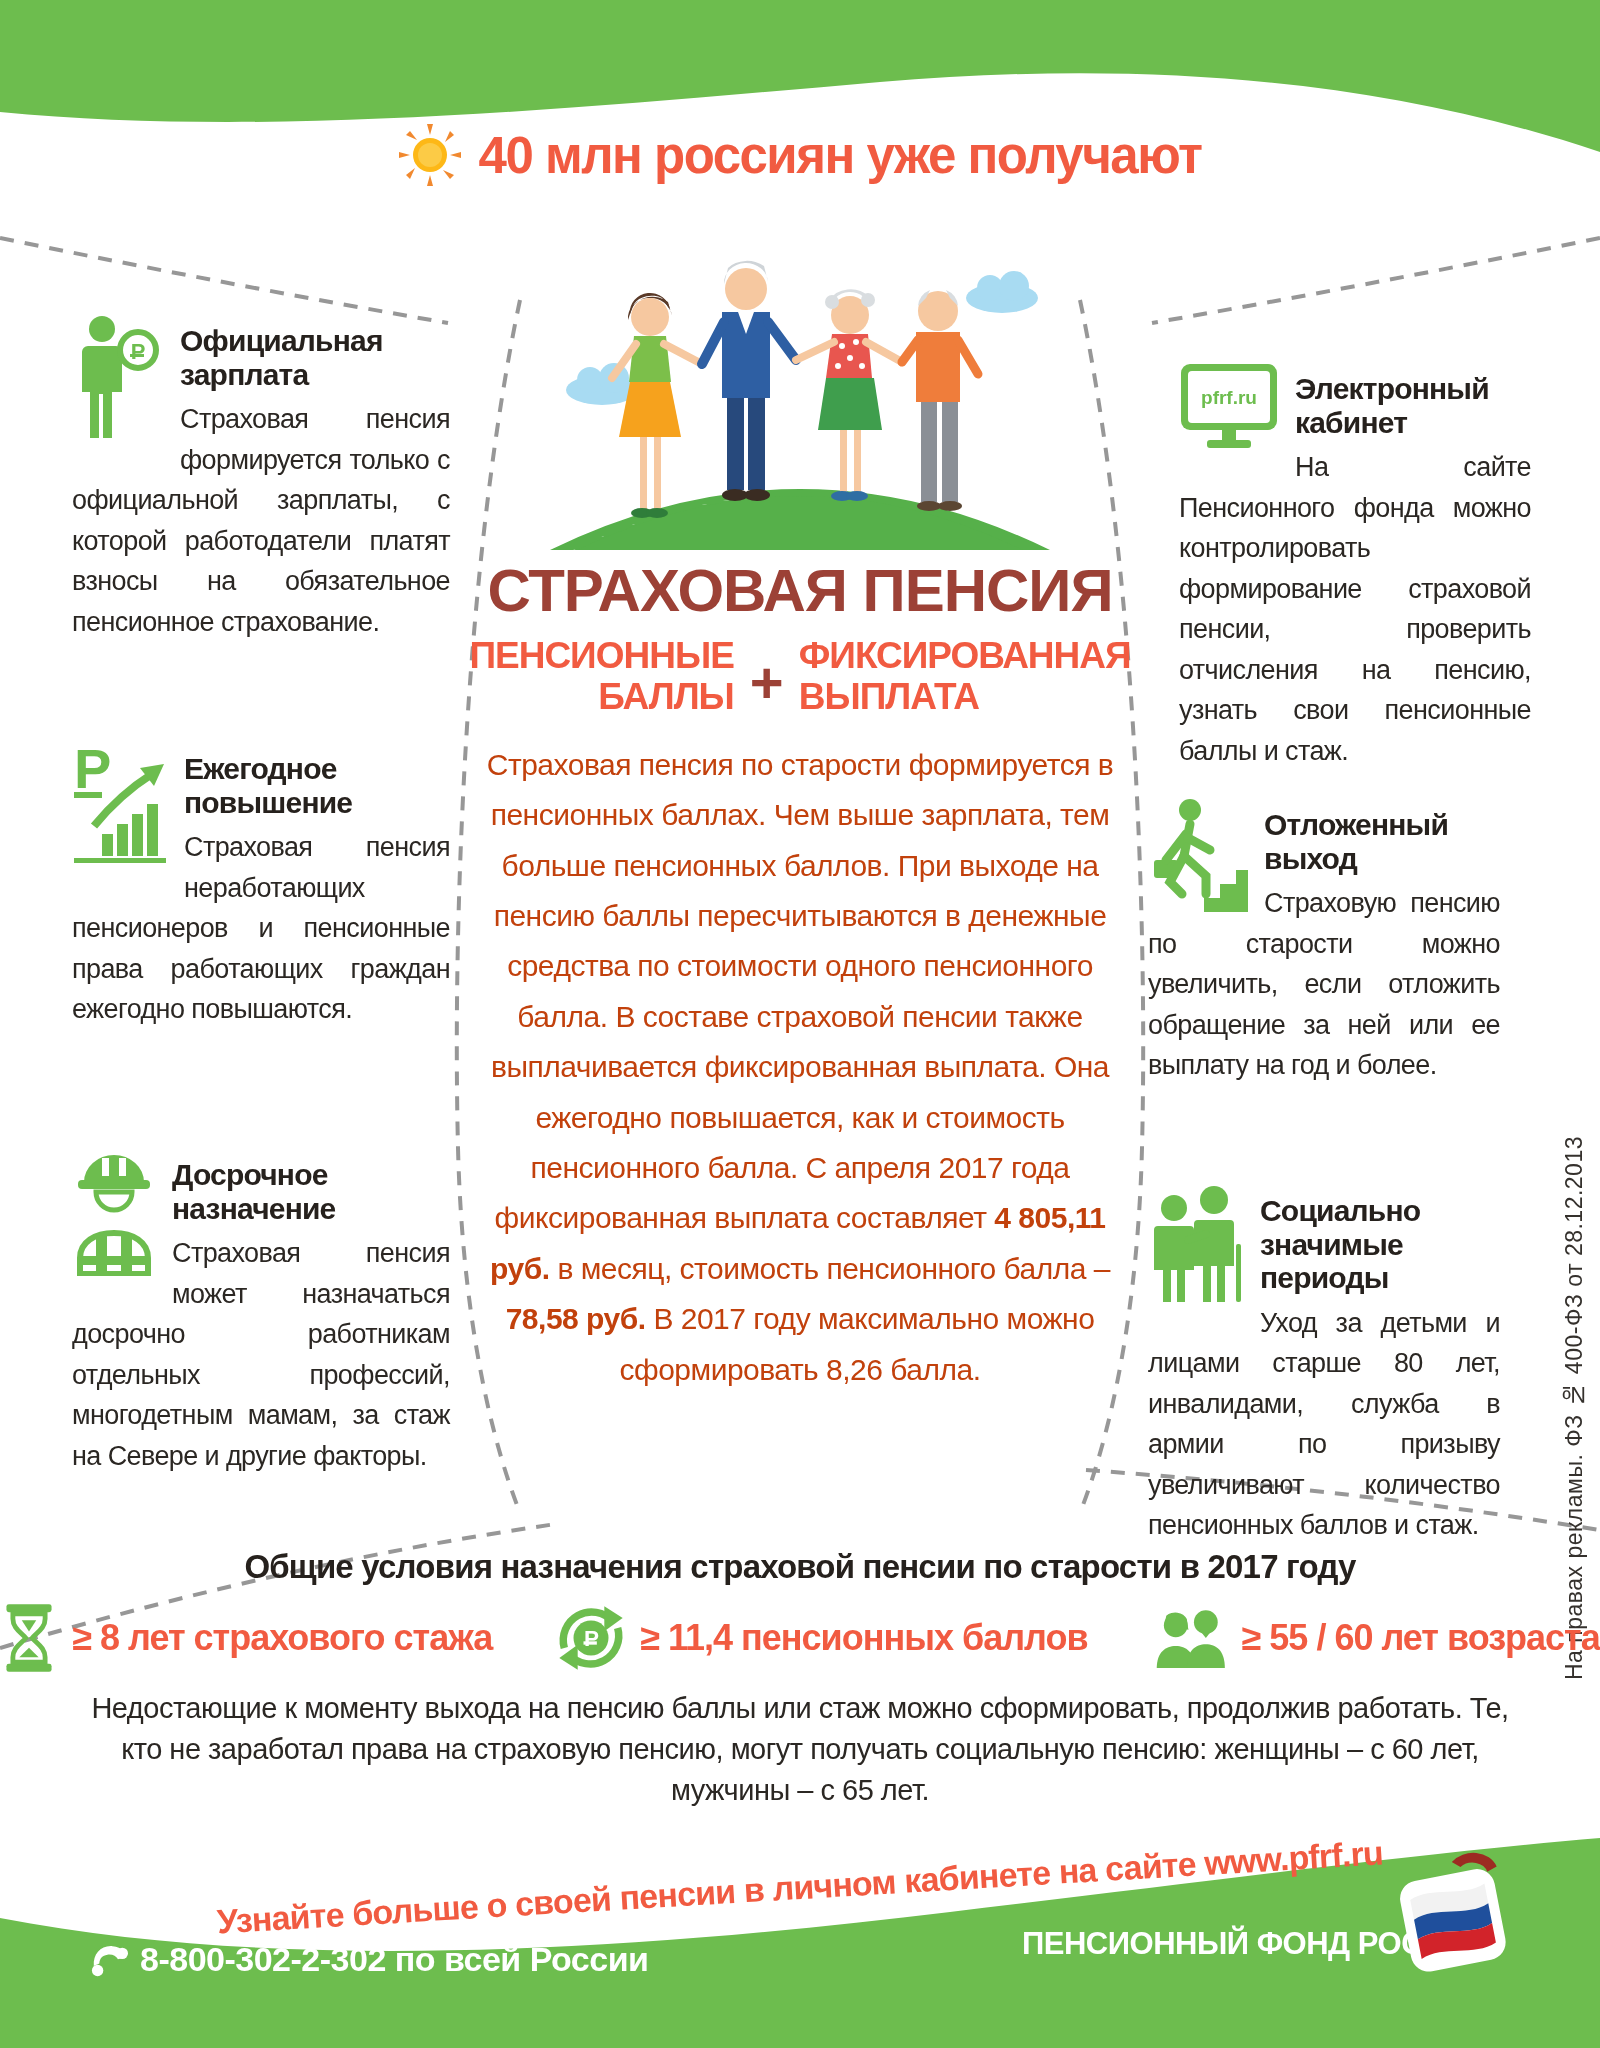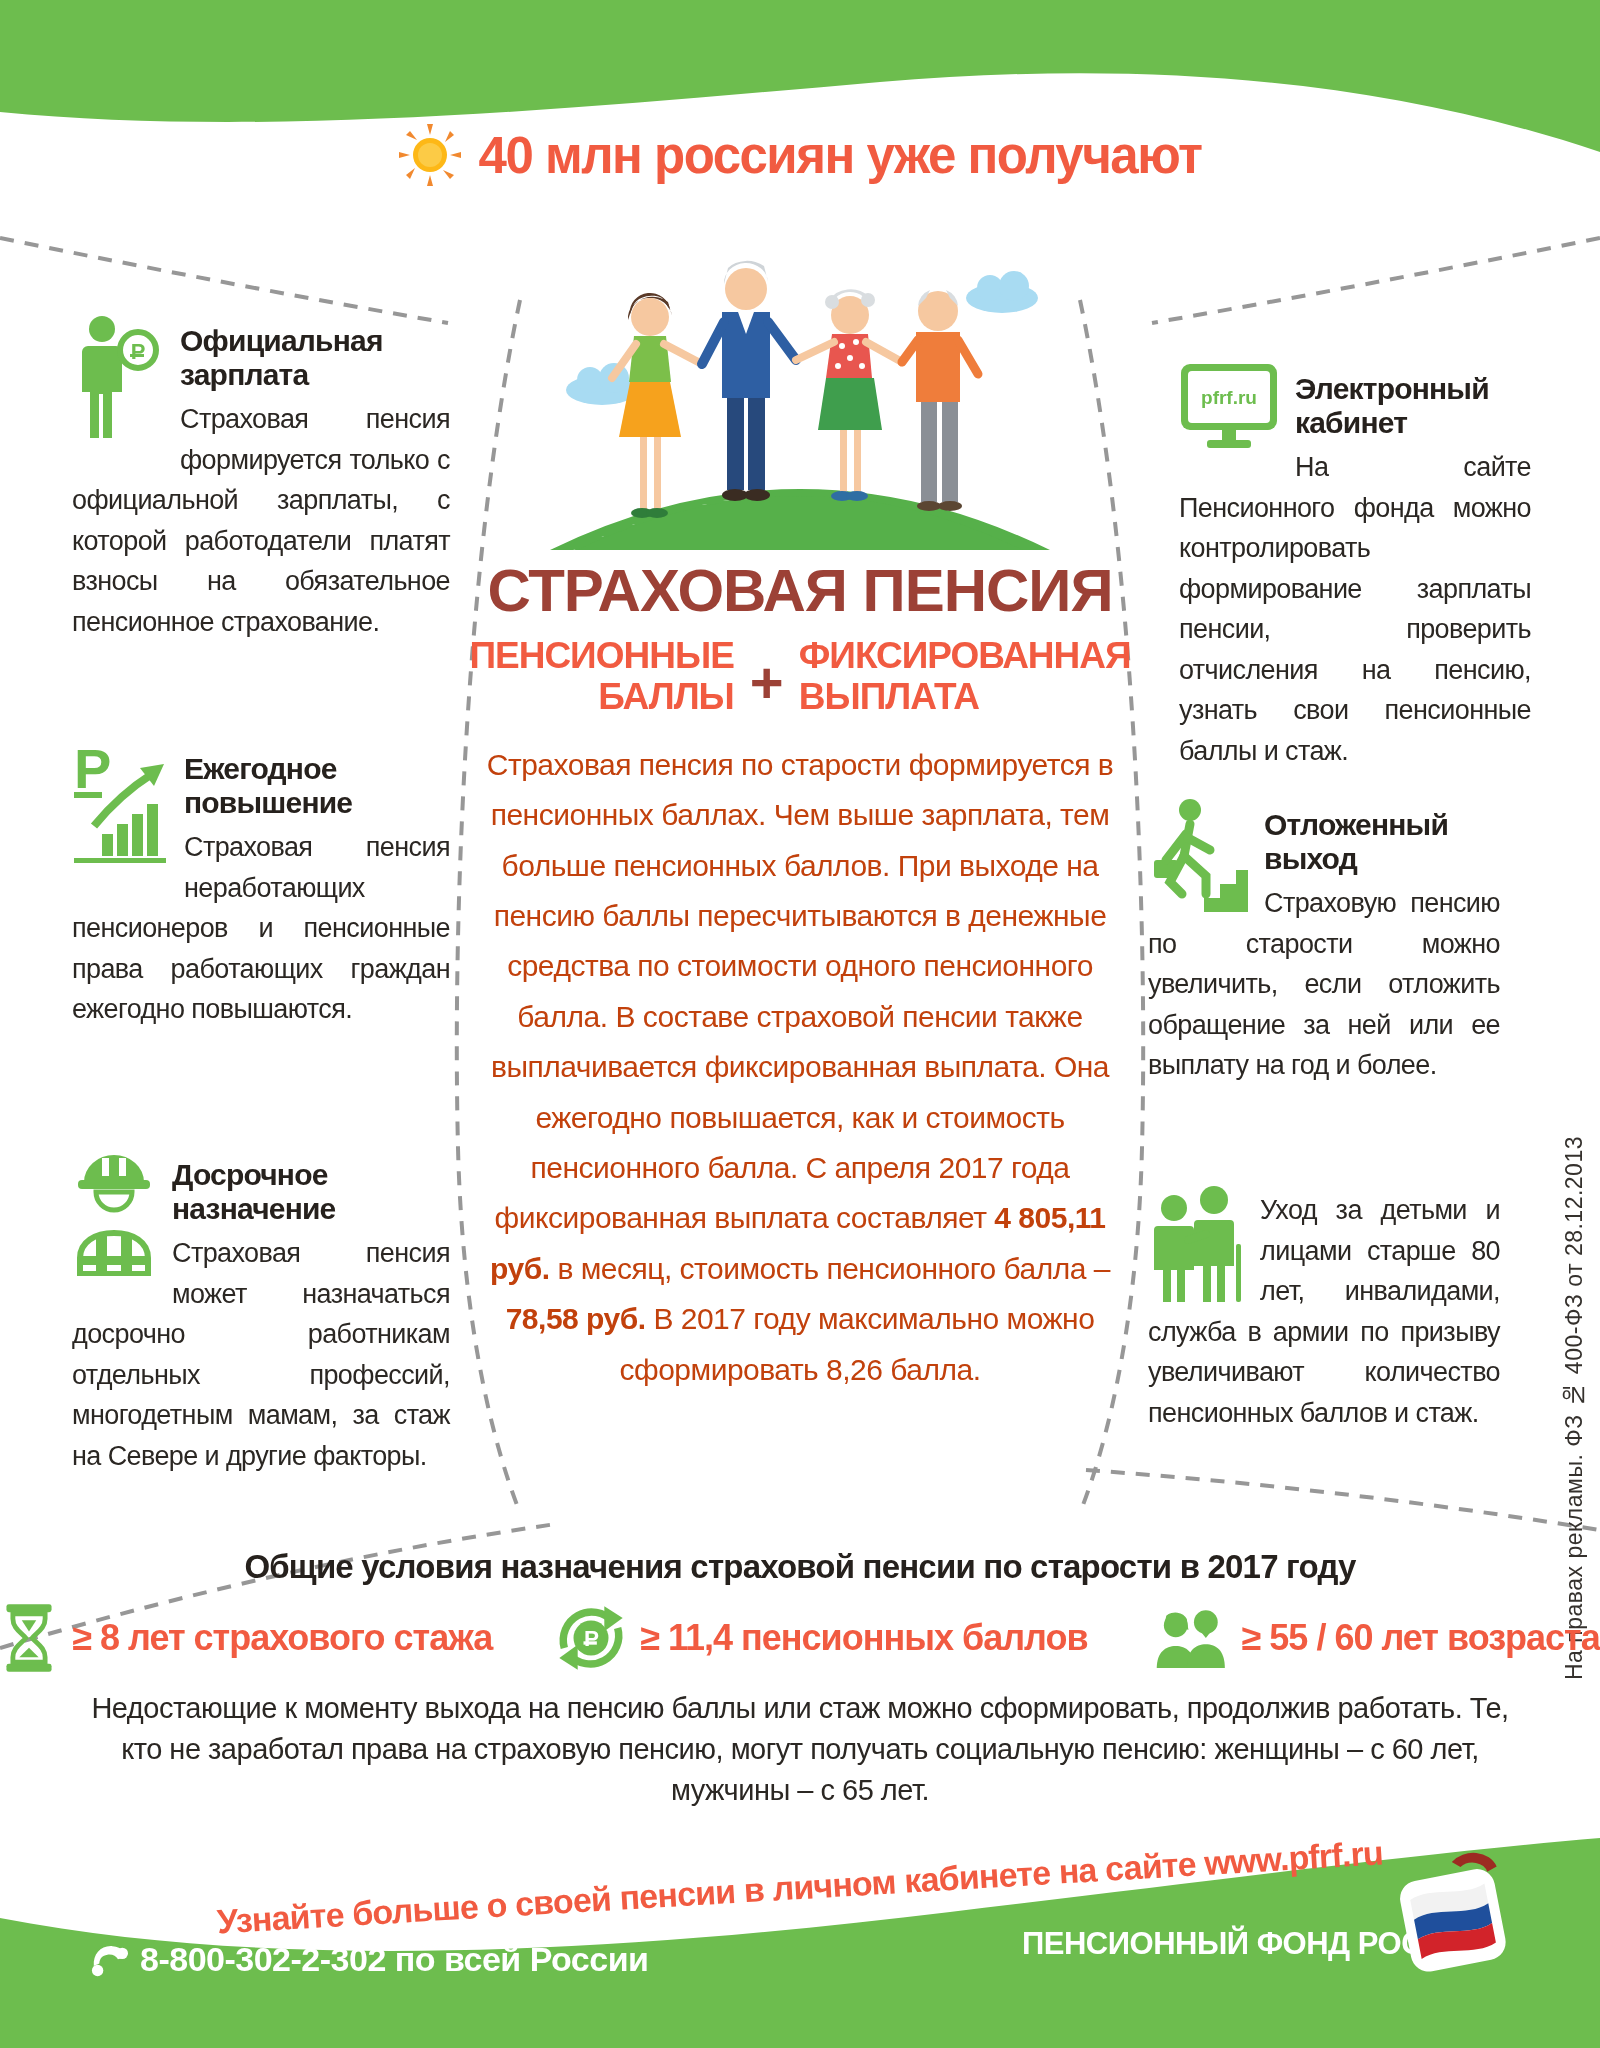--- a/index.html
+++ b/index.html
@@ -136,21 +136,21 @@
 
   <div class="sec rcol" style="left:1148px;top:360px;margin-left:31px;">
     <svg class="ic" width="100" height="92" viewBox="0 0 100 92">
       <rect x="2" y="2" width="96" height="66" rx="9" fill="#6dbd4e"></rect>
       <rect x="9" y="9" width="82" height="52" rx="4" fill="#ffffff"></rect>
       <text x="50" y="42" font-size="19" font-weight="bold" fill="#6dbd4e" text-anchor="middle" font-family="Liberation Sans,sans-serif">pfrf.ru</text>
       <rect x="43" y="68" width="14" height="10" fill="#6dbd4e"></rect>
       <rect x="28" y="78" width="44" height="8" rx="3" fill="#6dbd4e"></rect>
     </svg>
     <h3>Электронный кабинет</h3>
-    <p>На сайте Пенсионного фонда можно контролировать формирование зарплаты пенсии, проверить отчисления на пенсию, узнать свои пенсионные баллы и стаж.</p>
+    <p>На сайте Пенсионного фонда можно контролировать формирование страховой пенсии, проверить отчисления на пенсию, узнать свои пенсионные баллы и стаж.</p>
   </div>
 
   <div class="sec rcol" style="left:1148px;top:796px;">
     <svg class="ic" width="100" height="116" viewBox="0 0 100 116">
       <g fill="#6dbd4e">
         <rect x="56" y="100" width="18" height="14"></rect>
         <rect x="72" y="86" width="18" height="28"></rect>
         <rect x="88" y="72" width="12" height="42"></rect>
         <circle cx="42" cy="12" r="11"></circle>
         <rect x="6" y="62" width="24" height="18" rx="3"></rect>
@@ -171,20 +171,21 @@
     <svg class="ic" width="96" height="120" viewBox="0 0 96 120">
       <g fill="#6dbd4e">
         <circle cx="26" cy="24" r="13"></circle>
         <path d="M10,42 h32 a4,4 0 0 1 4,4 v40 h-9 v32 h-8 v-32 h-6 v32 h-8 v-32 h-9 v-40 a4,4 0 0 1 4,-4 z"></path>
         <circle cx="66" cy="16" r="14"></circle>
         <path d="M50,36 h32 a4,4 0 0 1 4,4 v42 h-9 v36 h-8 v-36 h-6 v36 h-8 v-36 h-9 v-42 a4,4 0 0 1 4,-4 z"></path>
         <rect x="88" y="60" width="5" height="58" rx="2"></rect>
       </g>
       <path d="M40,56 L58,50" stroke="#6dbd4e" stroke-width="8" stroke-linecap="round"></path>
     </svg>
+    <h3>Социально значимые периоды</h3>
     <p>Уход за детьми и лицами старше 80 лет, инвалидами, служба в армии по призыву увеличивают количество пенсионных баллов и стаж.</p>
   </div>
 
   <div class="center">
     <svg width="500" height="318" viewBox="0 0 500 318" style="margin:0 auto;">
       <ellipse cx="52" cy="158" rx="36" ry="15" fill="#a8dbf2"></ellipse>
       <circle cx="40" cy="148" r="13" fill="#a8dbf2"></circle>
         <circle cx="64" cy="146" r="15" fill="#a8dbf2"></circle>
       <ellipse cx="452" cy="66" rx="36" ry="15" fill="#a8dbf2"></ellipse>
       <circle cx="440" cy="56" r="13" fill="#a8dbf2"></circle>

